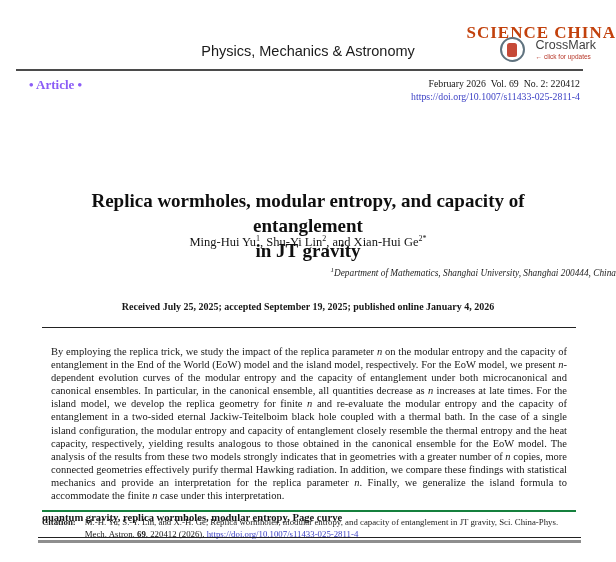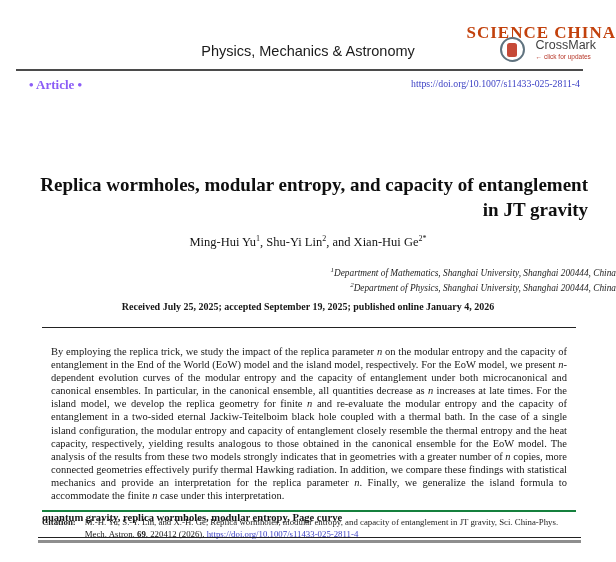--- a/index.html
+++ b/index.html
@@ -65,22 +65,22 @@
   }
   .issue-meta {
     position:absolute; top:77px; right:36px;
     text-align:right; font-size:9.8px; line-height:13px;
   }
   .issue-info { white-space:pre; color:#141414; }
   .doi-link { color:#3a3fc4; cursor:pointer; }
 
   
   .title {
-    position:absolute; top:172px; left:28px; right:28px; margin:0;
-    text-align:right;
+    position:absolute; top:172px; left:28px; right:28px; margin:16px;
+    text-align:center;
     font-size:19px; line-height:25px; font-weight:bold; color:#0f0f0f;
   }
   .title-line { display:block; }
 
   .authors {
     position:absolute; top:234px; left:0; right:0;
     text-align:center; font-size:12.5px; color:#141414;
   }
   .authors sup { font-size:8px; }
 
@@ -147,33 +147,33 @@
       <span class="cm-name">CrossMark</span>
       <span class="cm-sub"><span>←</span> <span>click for updates</span></span>
     </span>
   </div>
 
   <div class="header-rule"></div>
 
   <div class="article-type">• Article •</div>
 
   <div class="issue-meta">
+    <div class="issue-info">February 2026  Vol. 69  No. 2: 220412</div>
     <div class="doi-link">https://doi.org/10.1007/s11433-025-2811-4</div>
   </div>
 
   <h1 class="title">
     <span class="title-line">Replica wormholes, modular entropy, and capacity of entanglement</span>
     <span class="title-line">in JT gravity</span>
   </h1>
 
   <div class="authors"><span>Ming-Hui Yu</span><sup>1</sup><span>, Shu-Yi Lin</span><sup>2</sup><span>, and Xian-Hui Ge</span><sup>2*</sup></div>
 
   <div class="affiliations">
     <div class="affil-line"><sup>1</sup><span>Department of Mathematics, Shanghai University, Shanghai 200444, China</span></div>
-    <div class="affil-line"><sup>2</sup><span>Department of Physics, Shanghai University, Shanghai 200444, China</span></div>
   </div>
 
   <div class="history">Received July 25, 2025; accepted September 19, 2025; published online January 4, 2026</div>
 
   <div class="abstract-rule"></div>
 
   <p class="abstract">By employing the replica trick, we study the impact of the replica parameter <i>n</i> on the modular entropy and the capacity of entanglement in the End of the World (EoW) model and the island model, respectively. For the EoW model, we present <i>n</i>-dependent evolution curves of the modular entropy and the capacity of entanglement under both microcanonical and canonical ensembles. In particular, in the canonical ensemble, all quantities decrease as <i>n</i> increases at late times. For the island model, we develop the replica geometry for finite <i>n</i> and re-evaluate the modular entropy and the capacity of entanglement in a two-sided eternal Jackiw-Teitelboim black hole coupled with a thermal bath. In the case of a single island configuration, the modular entropy and capacity of entanglement closely resemble the thermal entropy and the heat capacity, respectively, yielding results analogous to those obtained in the canonical ensemble for the EoW model. The analysis of the results from these two models strongly indicates that in geometries with a greater number of <i>n</i> copies, more connected geometries effectively purify thermal Hawking radiation. In addition, we compare these findings with statistical mechanics and provide an interpretation for the replica parameter <i>n</i>. Finally, we generalize the island formula to accommodate the finite <i>n</i> case under this interpretation.</p>
 
   <div class="keywords">quantum gravity, replica wormholes, modular entropy, Page curve</div>
 

